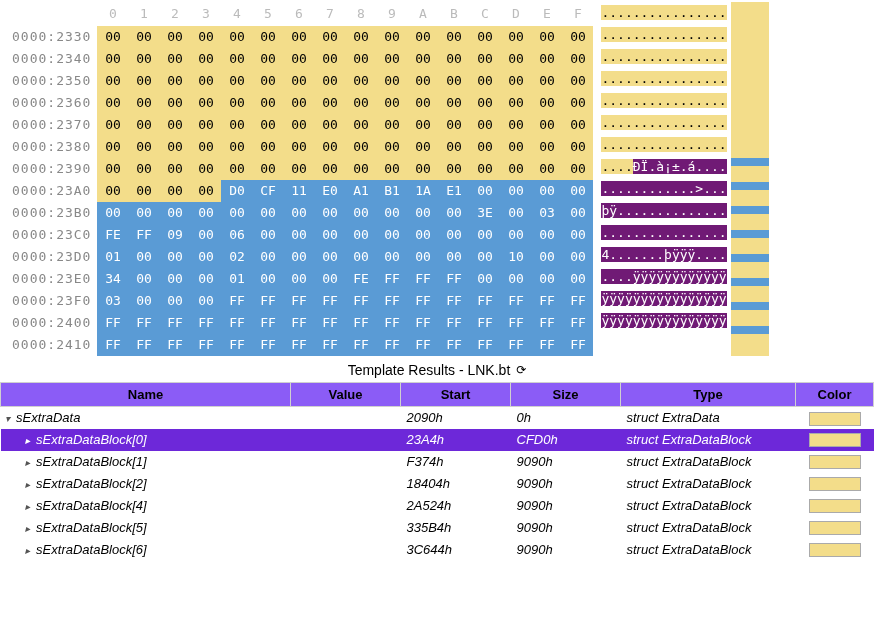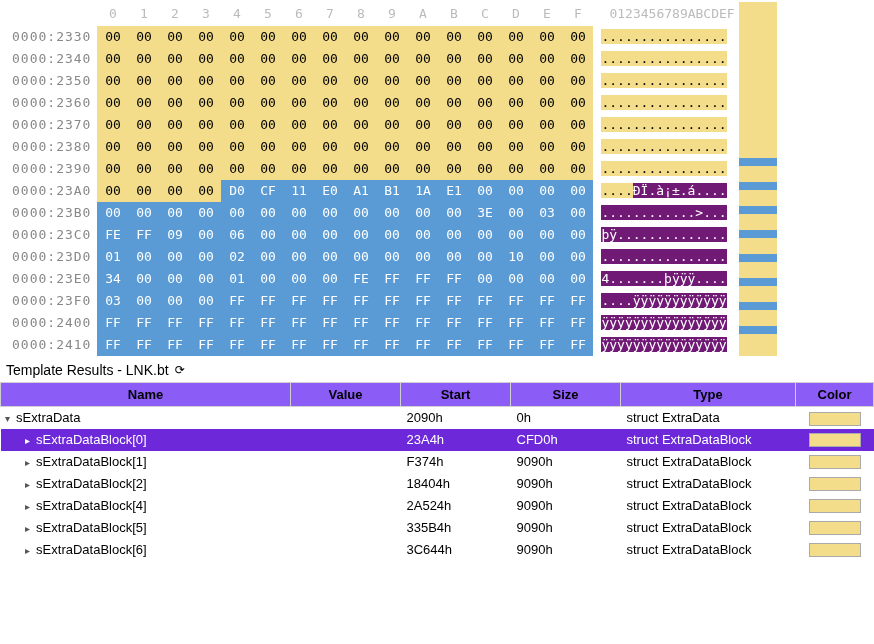--- a/index.html
+++ b/index.html
@@ -16,31 +16,31 @@
 .hex-cell { width: 31px; text-align: center; font-size: 13px; }
 .ascii-area { margin-left: 8px; }
 .ascii-row { height: 22px; line-height: 22px; white-space: pre; letter-spacing: 0; font-size: 13px; }
 .bg0 { background: #f3dd8a; color: #000; }
 .bg1 { background: #5a9bd5; color: #fff; }
 .bg0a { background: #f3dd8a; color: #000; }
 .bg1a { background: #701a75; color: #fff; }
 .mini { width: 38px; margin-left: 4px; background: #f3dd8a; }
 .mini-row { height: 22px; }
 .mini-blue { background: #5a9bd5; height: 8px; margin-top: 2px; }
-.panel-title { font-family: "Segoe UI", sans-serif; font-size: 14px; padding: 4px 6px; display: flex; align-items: center; gap: 6px; }
+.panel-title { font-family: "Segoe UI", sans-serif; font-size: 14px; padding: 4px 6px; display: flex; align-items: center; gap: 6px; justify-content: center; }
 .refresh-icon { font-size: 12px; }
 .table { width: 100%; border-collapse: collapse; font-family: "Segoe UI", sans-serif; font-size: 13px; }
 .table th { background: #8b5cf6; border: 1px solid #d0d0d0; padding: 4px 6px; font-weight: 600; text-align: center; }
 .table th.name-col { width: 290px; }
 .table th.value-col { width: 110px; }
 .table th.start-col { width: 110px; }
 .table th.size-col { width: 110px; }
 .table th.type-col { }
 .table th.color-col { width: 78px; }
-.table td { padding: 2px 6px; height: 22px; cursor: default; }
+.table td { padding: 2px 6px; height: 22px; cursor: default; font-style: italic; }
 .table tr.selected { background: #6d28d9; color: #fff; }
 .table td.name-cell { white-space: nowrap; }
 .exp-arrow { display: inline-block; width: 10px; text-align: center; font-size: 10px; color: #555; }
 tr.selected .exp-arrow { color: #fff; }
 .indent0 { padding-left: 2px !important; }
 .indent1 { padding-left: 22px !important; }
 .color-swatch { display: inline-block; width: 52px; height: 14px; background: #f3dd8a; border: 1px solid #aaa; vertical-align: middle; }
 </style>
 </head>
 <body>
@@ -352,21 +352,20 @@
           <div class="hex-cell bg1">FF</div>
           <div class="hex-cell bg1">FF</div>
           <div class="hex-cell bg1">FF</div>
           <div class="hex-cell bg1">FF</div>
           <div class="hex-cell bg1">FF</div>
           <div class="hex-cell bg1">FF</div>
         </div>
       </div>
   </div>
   <div class="ascii-area">
-    <div class="hex-header"><span class="ascii-header">0123456789ABCDEF</span></div>
     <div id="ascii-rows">
         <div class="ascii-row"><span class="bg0a">................</span></div>
         <div class="ascii-row"><span class="bg0a">................</span></div>
         <div class="ascii-row"><span class="bg0a">................</span></div>
         <div class="ascii-row"><span class="bg0a">................</span></div>
         <div class="ascii-row"><span class="bg0a">................</span></div>
         <div class="ascii-row"><span class="bg0a">................</span></div>
         <div class="ascii-row"><span class="bg0a">................</span></div>
         <div class="ascii-row"><span class="bg0a">....</span><span class="bg1a">ÐÏ.à¡±.á....</span></div>
         <div class="ascii-row"><span class="bg1a">............&gt;...</span></div>

